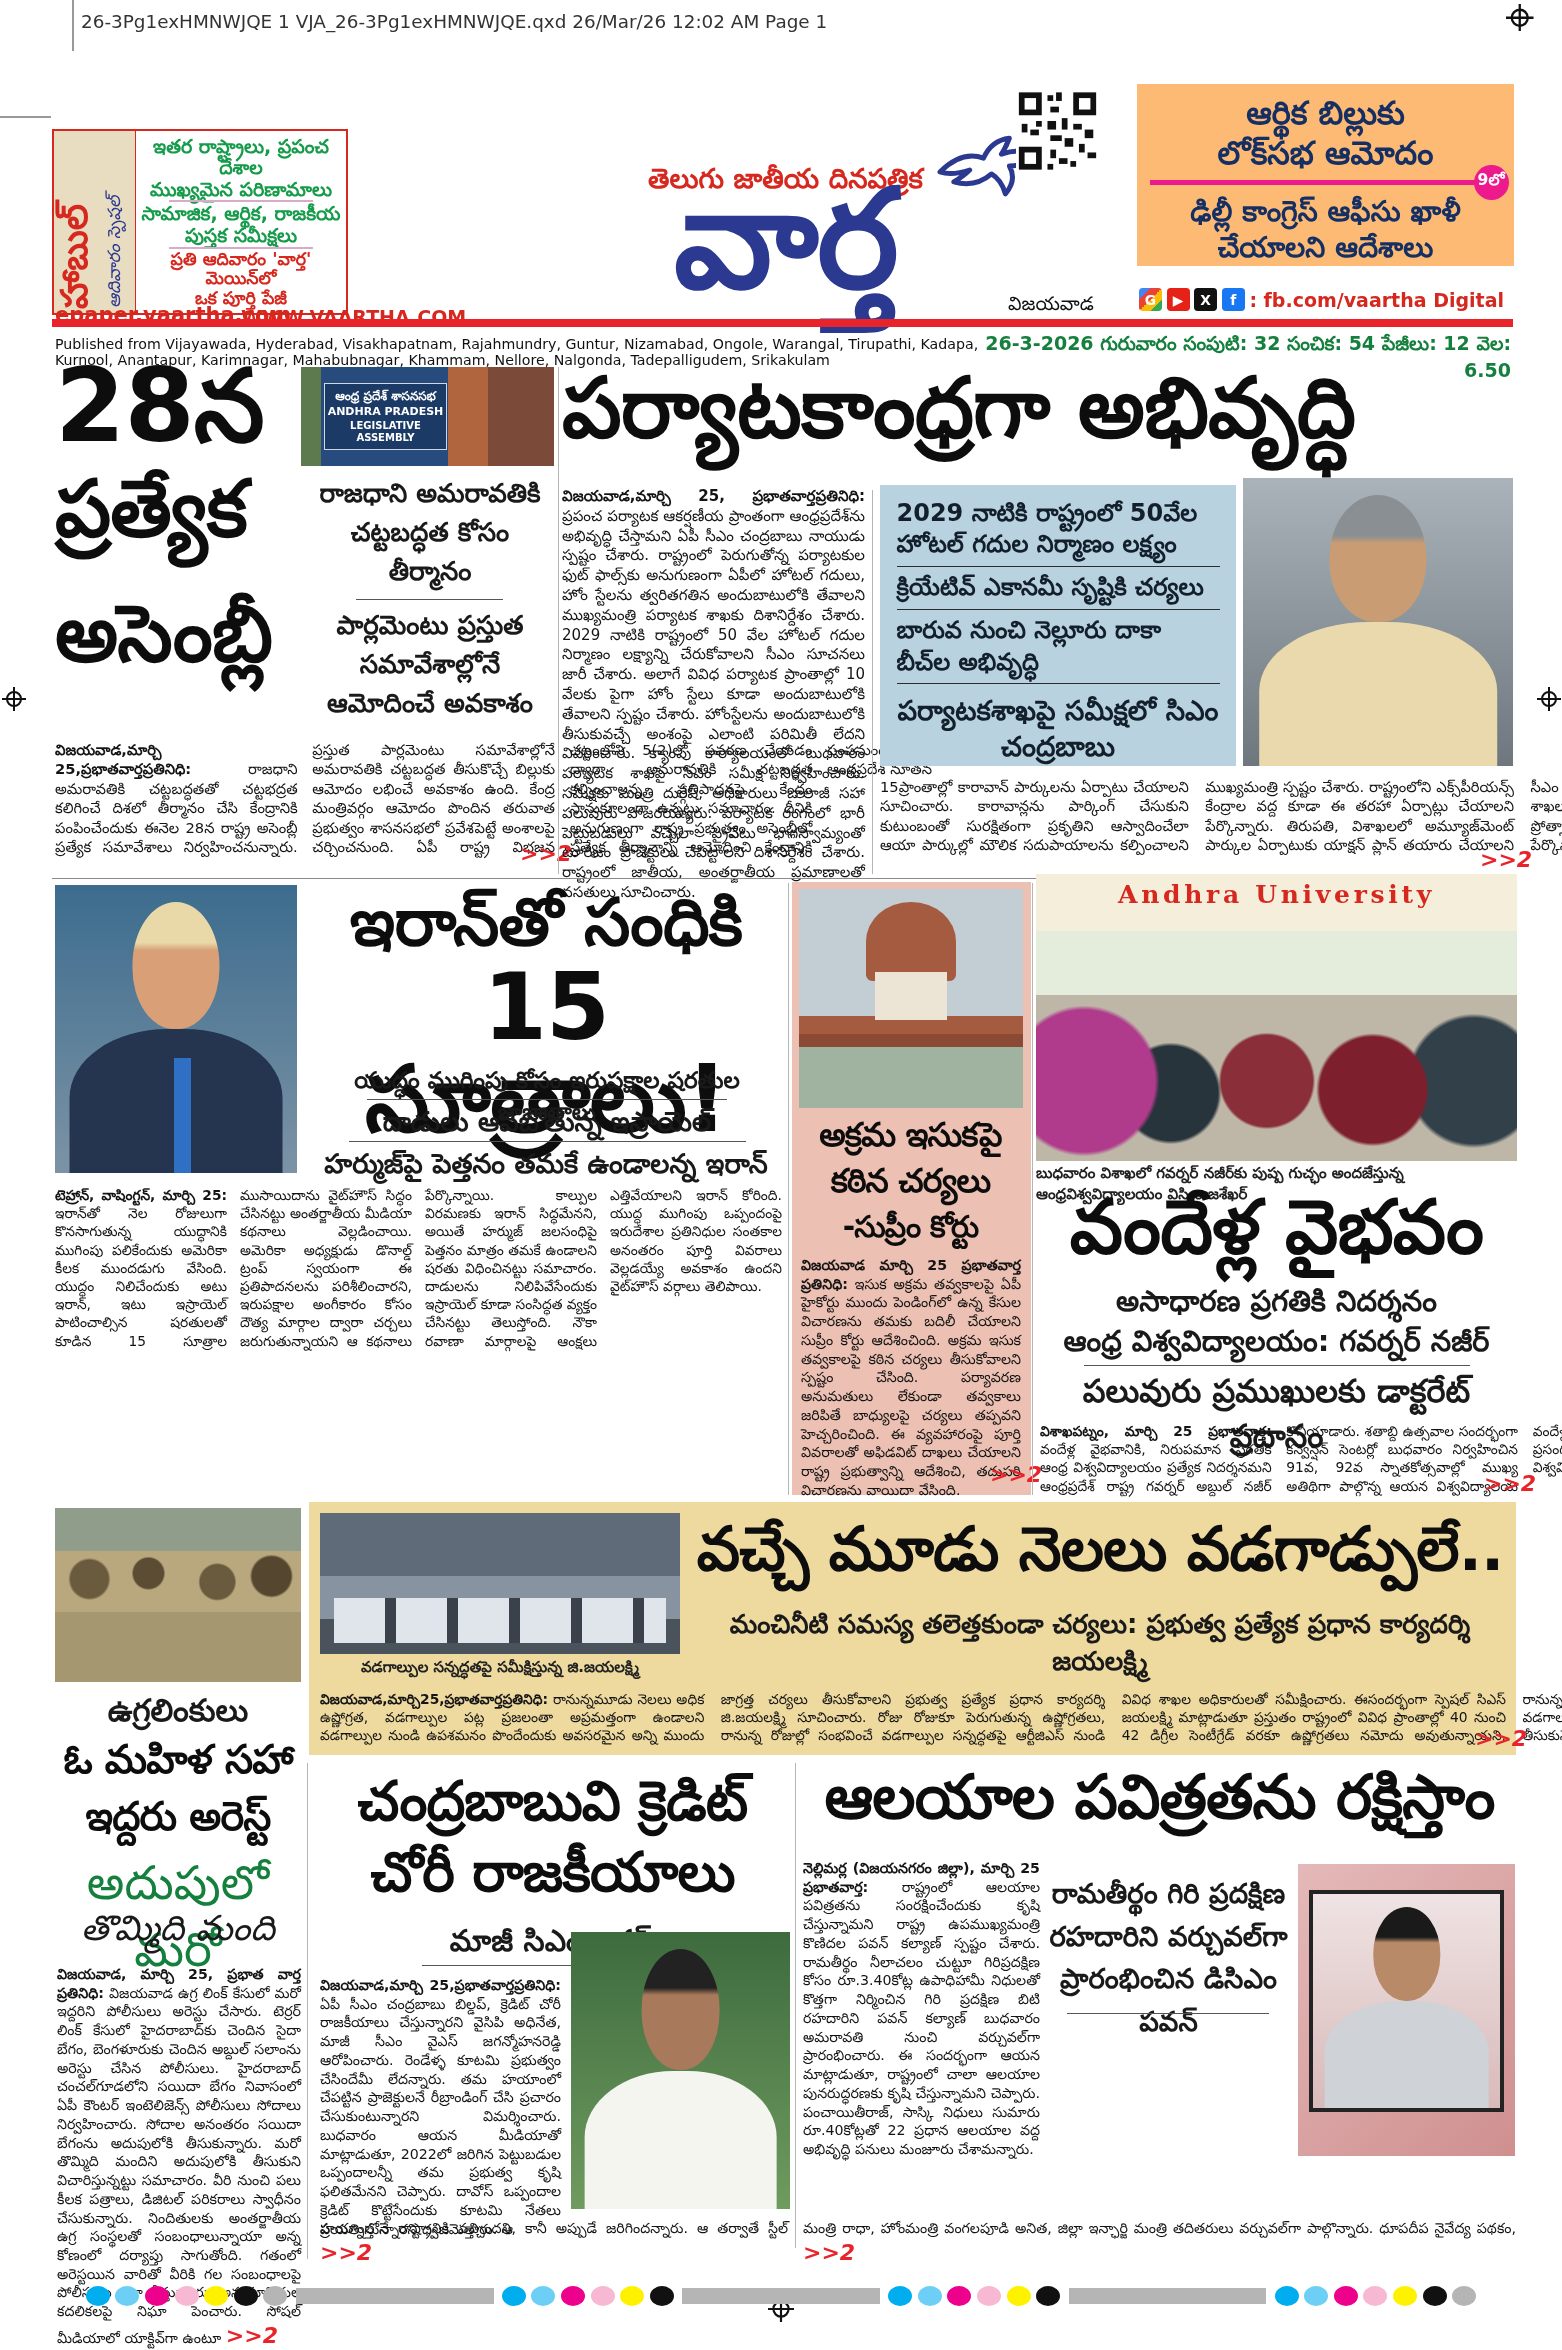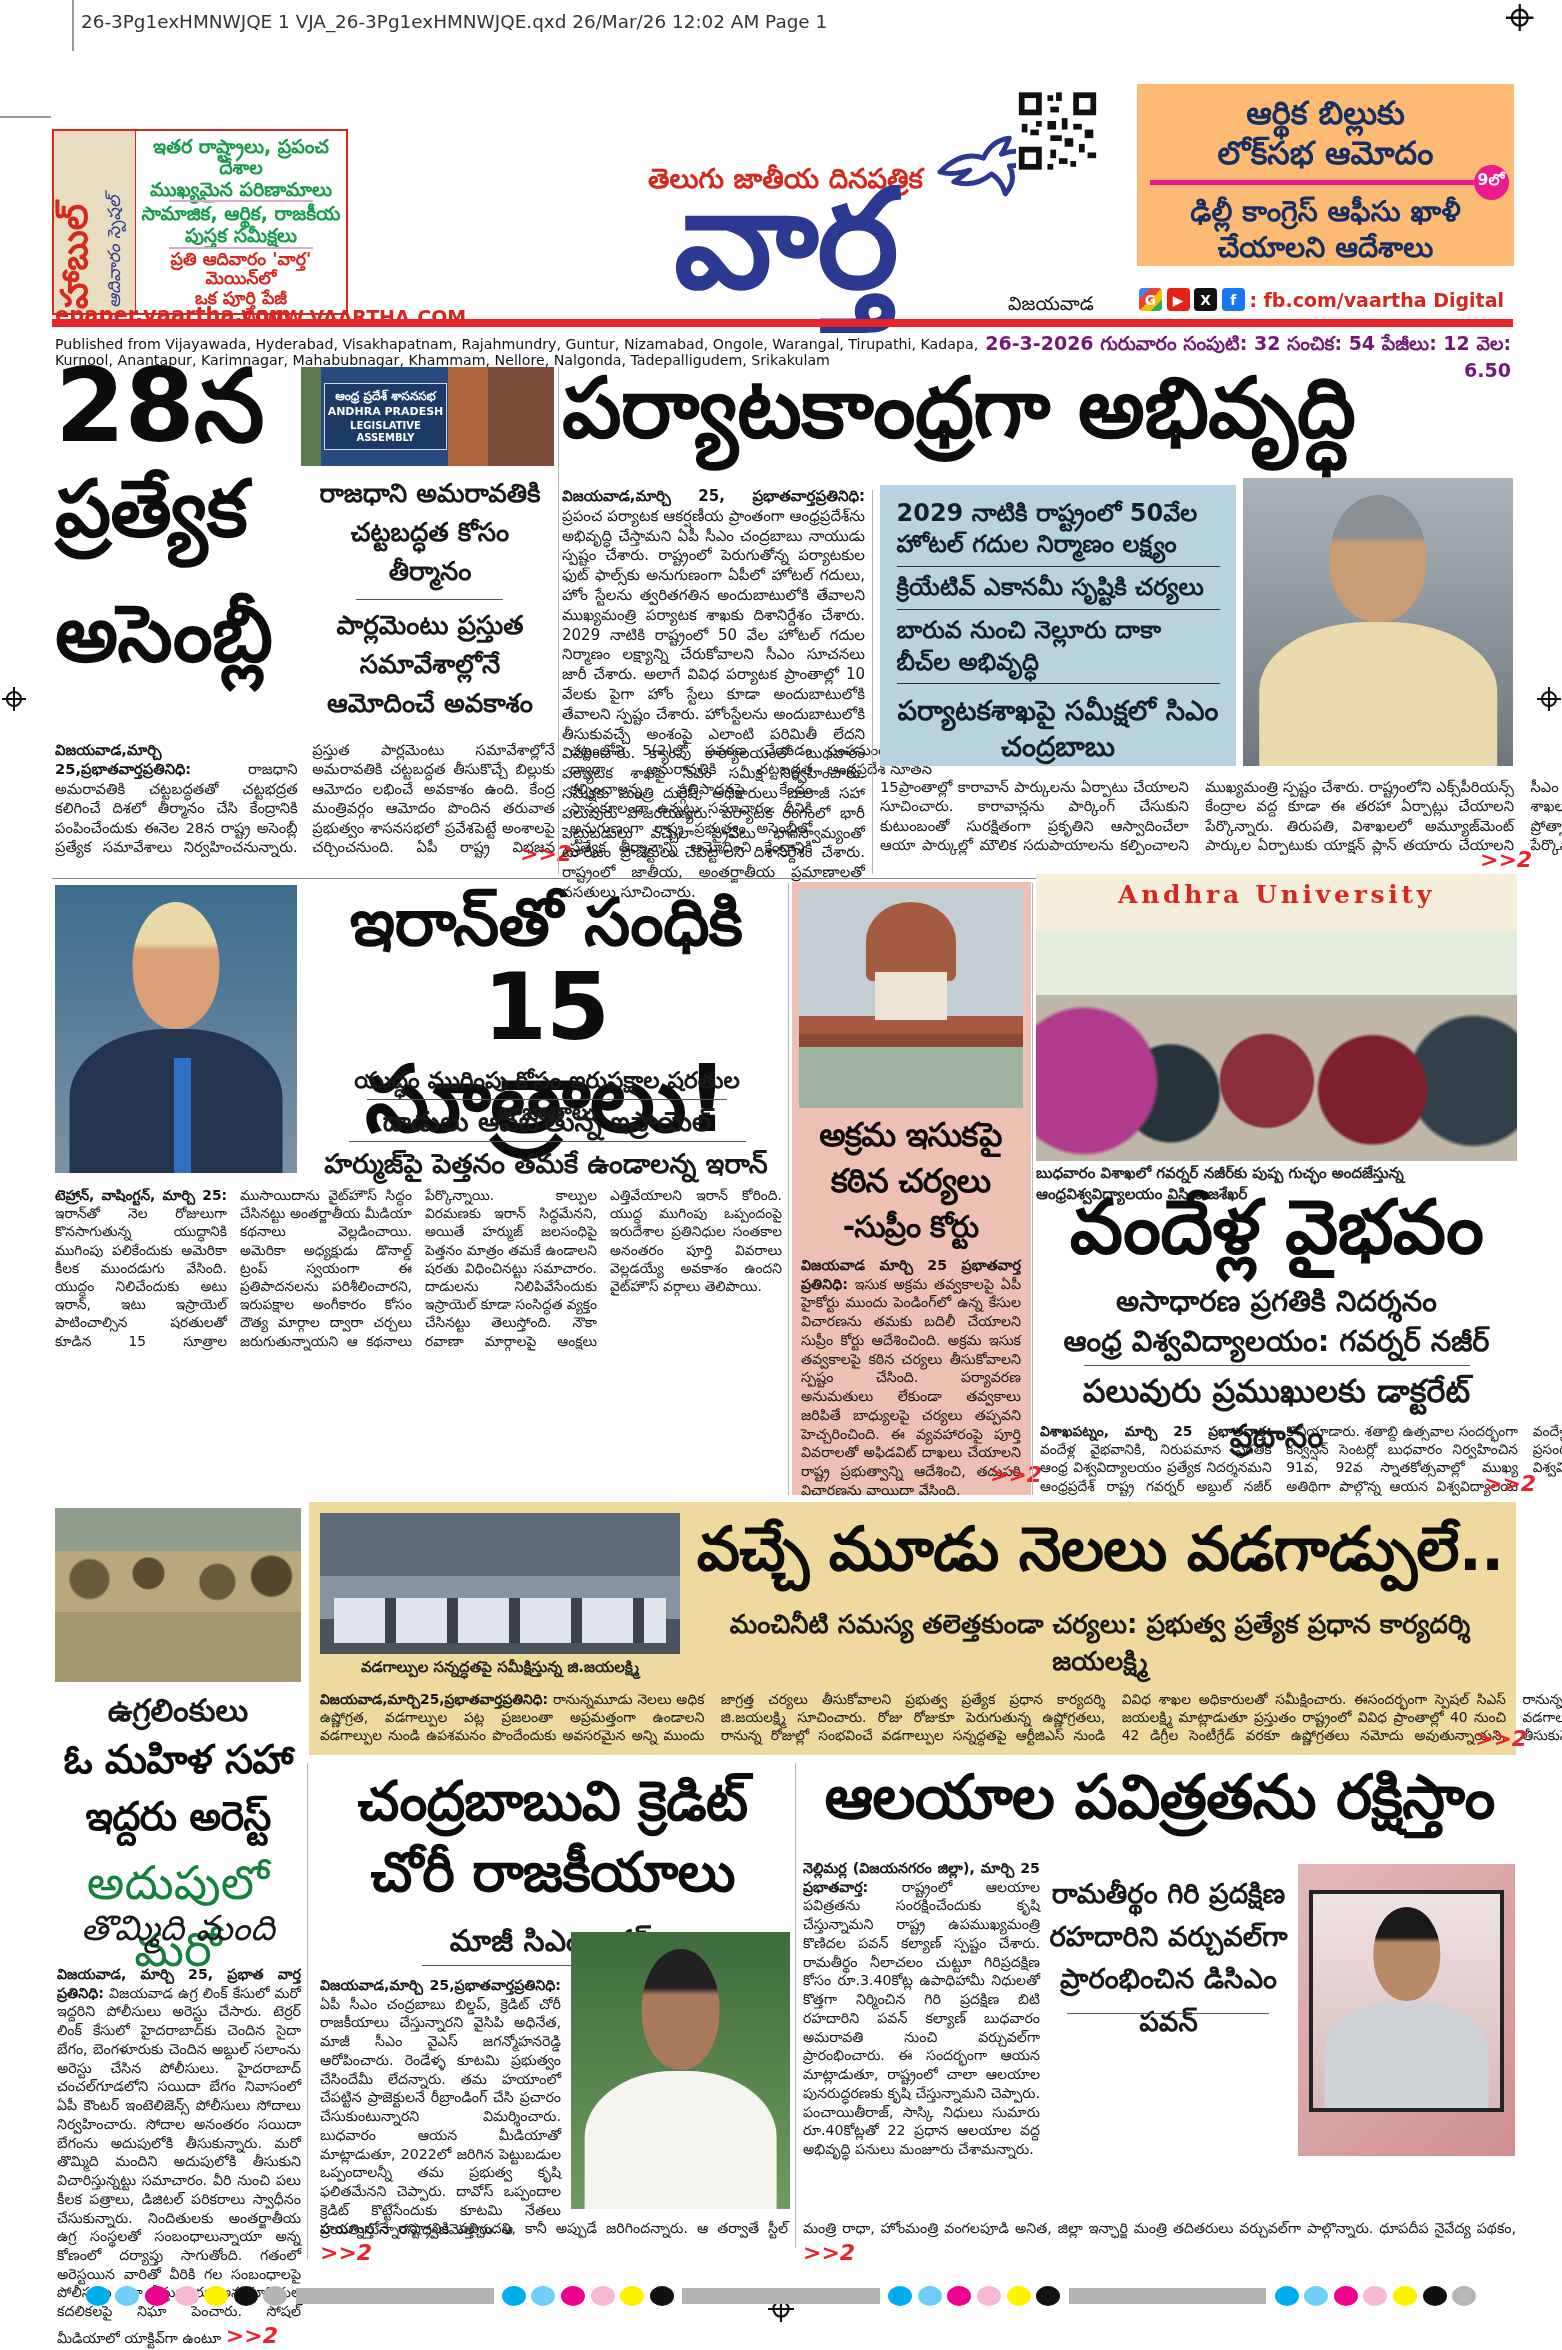--- a/index.html
+++ b/index.html
@@ -192,21 +192,21 @@
   <div class="abs soc" style="left:1139px;top:288px;">
     <span class="ic ic-gn">G</span>
     <span class="ic ic-yt">▶</span>
     <span class="ic ic-x">X</span>
     <span class="ic ic-fb">f</span>
     <span class="b" style="font-size:19px;color:#d6281e;">: fb.com/vaartha Digital</span>
   </div>
 
   <div class="abs" style="left:52px;top:319px;width:1461px;height:8.3px;background:#e8232a;"></div>
   <div class="abs" style="left:55px;top:336px;width:927px;font-size:14.2px;color:#111;">Published from Vijayawada, Hyderabad, Visakhapatnam, Rajahmundry, Guntur, Nizamabad, Ongole, Warangal, Tirupathi, Kadapa, Kurnool, Anantapur, Karimnagar, Mahabubnagar, Khammam, Nellore, Nalgonda, Tadepalligudem, Srikakulam</div>
-  <div class="abs b" style="left:964px;top:332px;width:547px;font-size:19px;text-align:right;color:#701a75;">26-3-2026 గురువారం సంపుటి: 32 సంచిక: 54 పేజీలు: 12 వెల: 6.50</div>
+  <div class="abs b" style="left:964px;top:332px;width:547px;font-size:19px;text-align:right;color:#15803d;">26-3-2026 గురువారం సంపుటి: 32 సంచిక: 54 పేజీలు: 12 వెల: 6.50</div>
 
   <div class="abs headline" style="left:55px;top:356px;width:248px;font-size:101px;line-height:1;">28న</div>
   <div class="abs headline" style="left:55px;top:470px;width:257px;font-size:79px;line-height:1;">ప్రత్యేక</div>
   <div class="abs headline" style="left:55px;top:595px;width:257px;font-size:79px;line-height:1;">అసెంబ్లీ</div>
 
   <div class="photo ph-assembly" style="left:301px;top:367px;width:253px;height:99px;">
     <div class="sign">
       <div style="font-size:12px;">ఆంధ్ర ప్రదేశ్ శాసనసభ</div>
       <div style="font-size:11px;">ANDHRA PRADESH</div>
       <div style="font-size:10px;">LEGISLATIVE ASSEMBLY</div>

